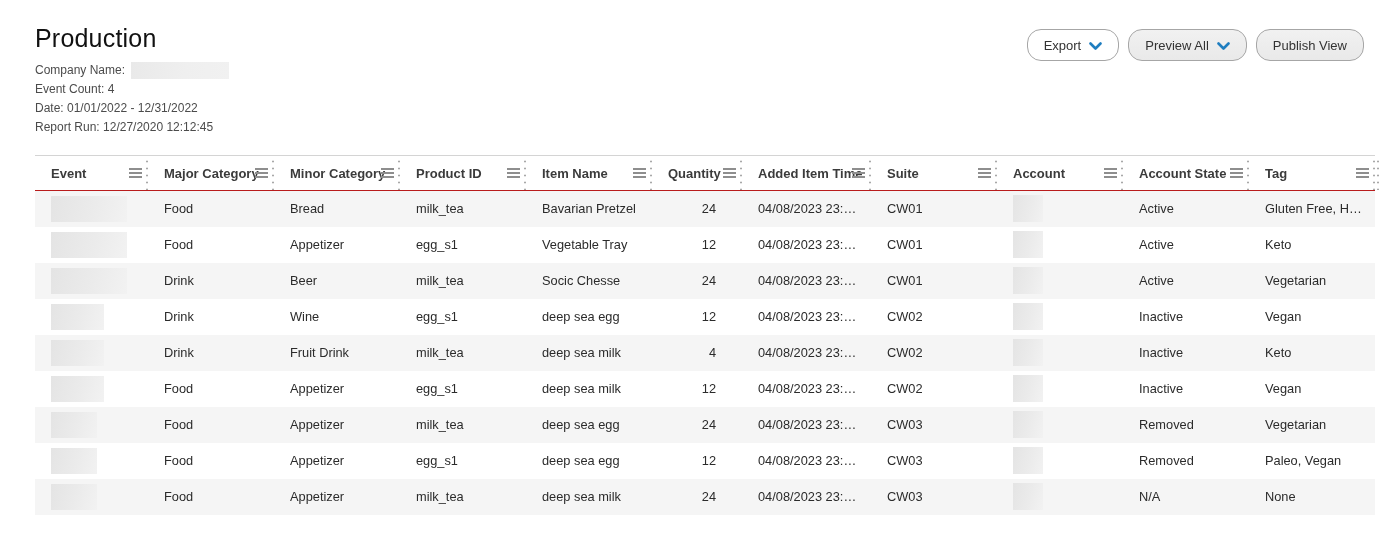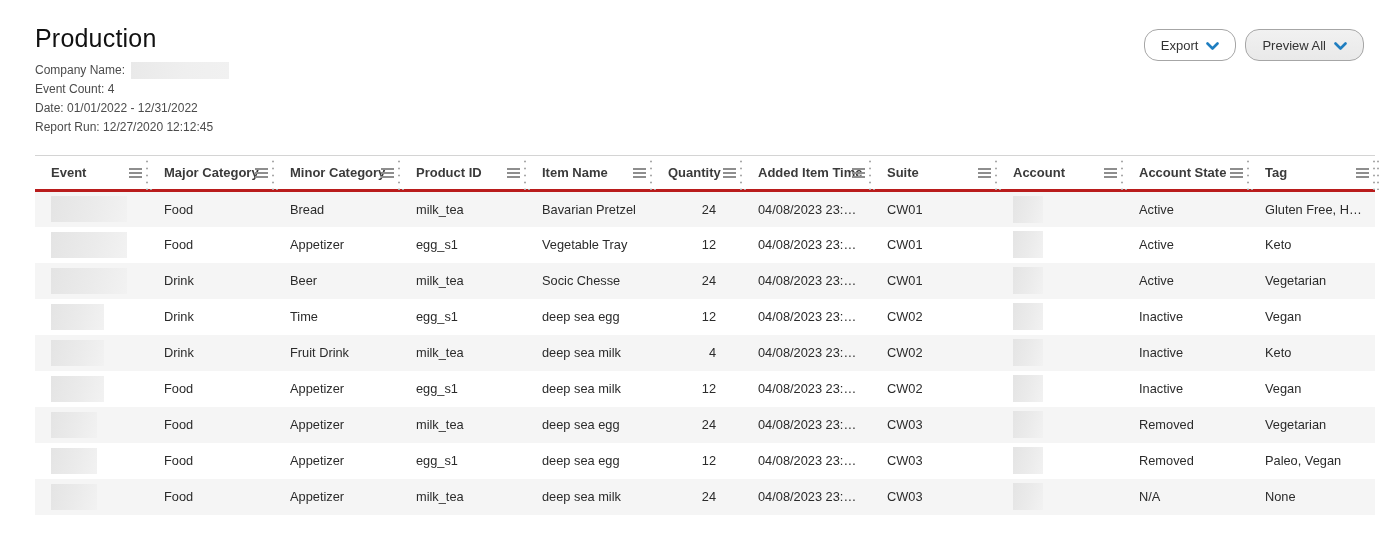--- a/index.html
+++ b/index.html
@@ -23,21 +23,21 @@
   .btn.gray { background: linear-gradient(#f1f1f1, #e9e9e9); }
   .chev { display: inline-block; line-height: 0; margin-top: 2px; }
 
   
   .grid { position: absolute; left: 35px; top: 155px; width: 1340px; border-collapse: collapse; table-layout: fixed; font-size: 13px; }
   .grid col.c-event { width: 113px; }
   .grid col.c-std   { width: 126px; }
   .grid col.c-qty   { width: 90px; }
   .grid col.c-time  { width: 129px; }
 
-  .grid thead th { height: 35px; border-top: 1px solid #d4d4d4; border-bottom: 3px solid #b91c1c;
+  .grid thead th { height: 35px; border-top: 1px solid #d4d4d4; border-bottom: 1px solid #b91c1c;
                    text-align: left; font-weight: 700; color: #3b3b3b; font-size: 13px;
                    padding: 0 0 0 16px; position: relative; white-space: nowrap; overflow: visible; background: #fff; }
   .grid thead th.al-right { text-align: left; padding-right: 29px; }
 
   .th-icons { position: absolute; right: -4px; top: 50%; transform: translateY(-50%);
               display: flex; align-items: center; height: 34px; }
   .hamb { width: 13px; height: 10px; margin-right: 2px;
           background: repeating-linear-gradient(to bottom, #8e8e8e 0 2px, transparent 2px 4px); }
   .grip { width: 8px; height: 34px;
           background-image: radial-gradient(circle, #a8a8a8 0.9px, transparent 1.2px);
@@ -88,20 +88,23 @@
       </span>
     </button>
     <button class="btn gray">
       <span>Preview All</span>
       <span class="chev">
         <svg width="13" height="9" viewBox="0 0 13 9">
             <path d="M1.5 1.5 L6.5 6.5 L11.5 1.5" stroke="#1f7ec0" stroke-width="2.6" fill="none" stroke-linecap="round" stroke-linejoin="round"></path>
           </svg>
       </span>
     </button>
+    <button class="btn gray">
+      <span>Publish View</span>
+    </button>
   </div>
 
   <table class="grid">
     <colgroup>
       <col class="c-event">
         <col class="c-std">
         <col class="c-std">
         <col class="c-std">
         <col class="c-std">
       <col class="c-qty">
@@ -195,21 +198,21 @@
           <td class="al-right">24</td>
           <td>04/08/2023 23:58:26</td>
           <td>CW01</td>
           <td><span class="redact redact-account"></span></td>
           <td>Active</td>
           <td>Vegetarian</td>
         </tr>
         <tr>
           <td><span class="redact redact-event"></span></td>
           <td>Drink</td>
-          <td>Time</td>
+          <td>Wine</td>
           <td>egg_s1</td>
           <td>deep sea egg</td>
           <td class="al-right">12</td>
           <td>04/08/2023 23:58:26</td>
           <td>CW02</td>
           <td><span class="redact redact-account"></span></td>
           <td>Inactive</td>
           <td>Vegan</td>
         </tr>
         <tr>

